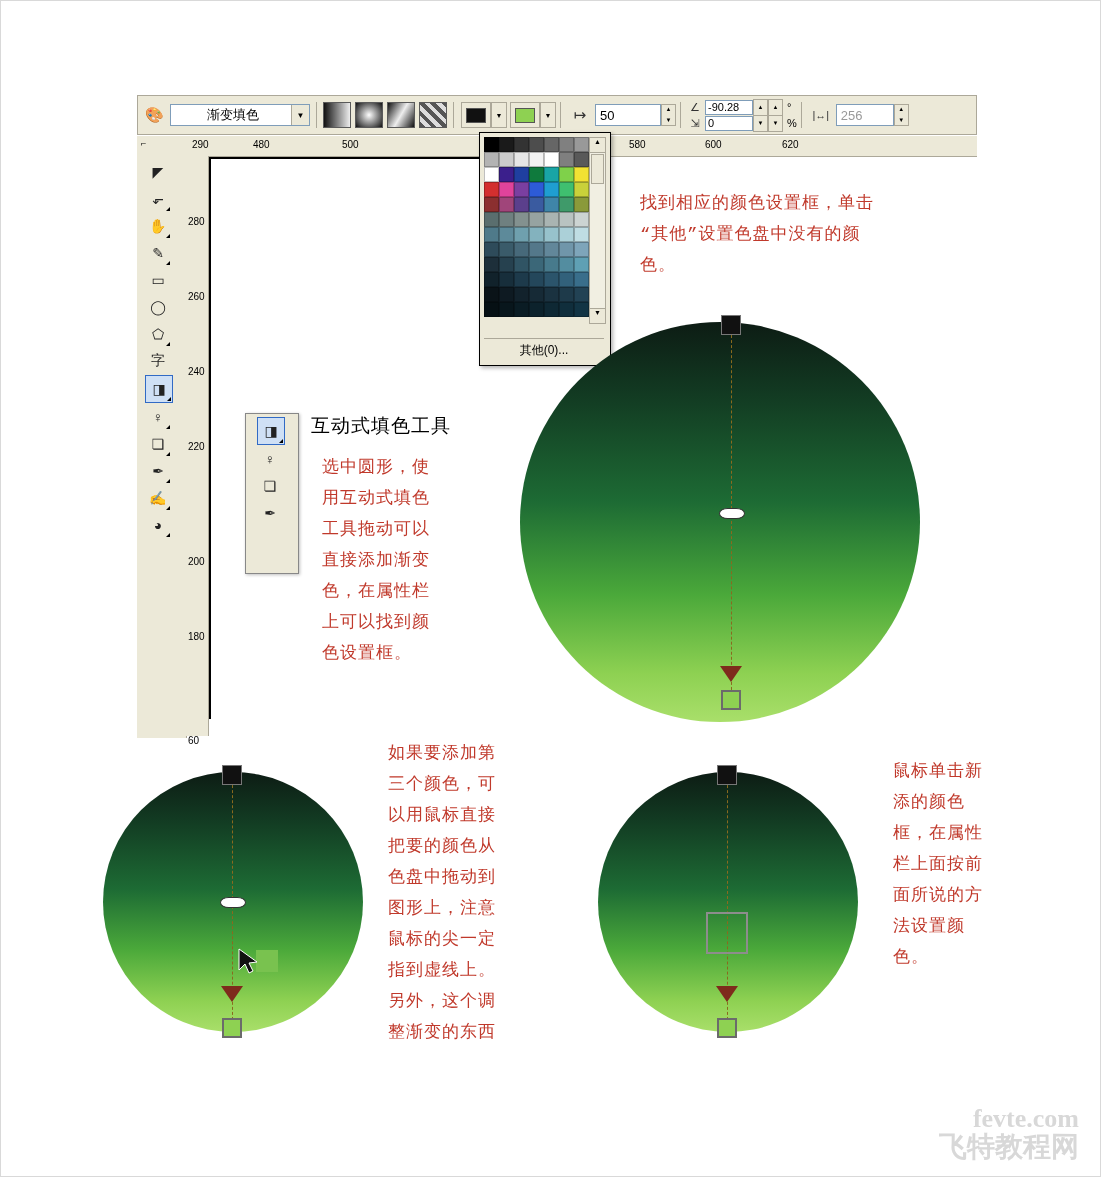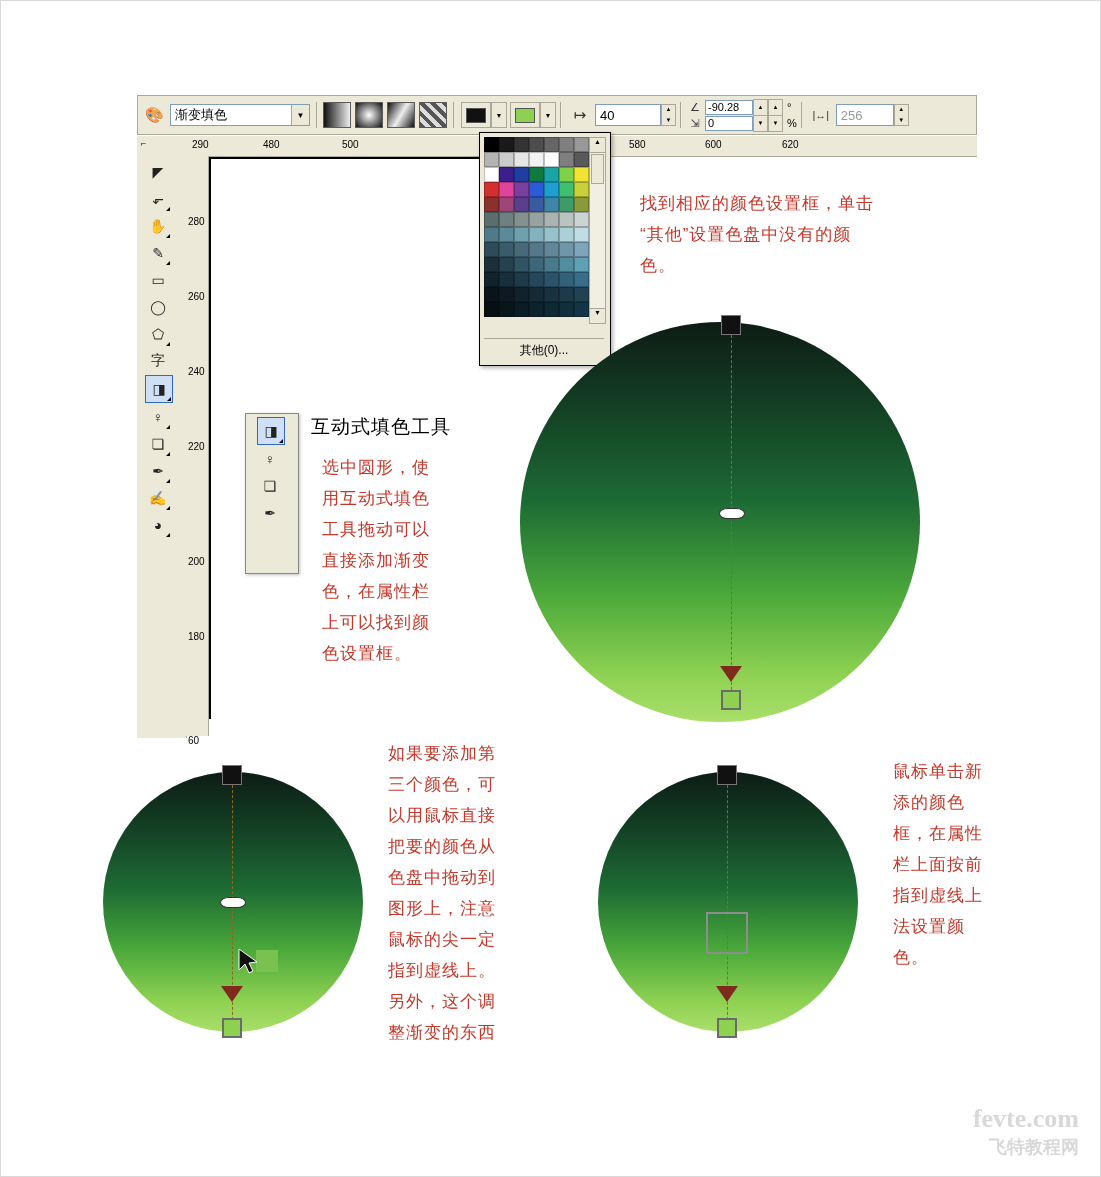--- a/index.html
+++ b/index.html
@@ -26,21 +26,21 @@
   .pb-icon {
     width:26px; height:26px; margin:0 2px;
     display:flex; align-items:center; justify-content:center;
     font-size:15px; color:#333;
   }
   .pb-combo {
     width:140px; height:22px; background:#fff; border:1px solid #7f9db9;
     display:flex; align-items:center; box-sizing:border-box;
     font-size:13px; color:#000; padding-left:4px; margin-right:2px;
   }
-  .pb-combo .txt { flex:1; }
+  .pb-combo .txt { flex:1;text-align:center; }
   .pb-combo .arrow {
     width:17px; height:20px; background:#ece9d8; border-left:1px solid #aca899;
     display:flex; align-items:center; justify-content:center; font-size:8px;
   }
   .pb-swatchbtn {
     width:28px; height:24px; border:1px solid #aca899; background:#ece9d8;
     display:flex; align-items:center; justify-content:center; margin-left:3px;
   }
   .pb-swatchbtn .sw { width:18px; height:13px; border:1px solid #555; }
   .pb-arrowbtn {
@@ -145,21 +145,21 @@
   }
   .flyout .tool { margin-left:11px; }
 
   
   .note {
     position:absolute;
     color:#c0392b;
     font-size:17px;
     line-height:31px;
     letter-spacing:1px;
-    font-family:Liberation Sans, sans-serif;
+    font-family:Liberation Mono, monospace;
   }
   .note.blk { color:#000; }
   
   .circle {
     position:absolute; border-radius:50%;
   }
   .grad-main {
     background:linear-gradient(to bottom, #0d1c14 0%, #123a22 18%, #1d6b34 45%, #4aa83a 68%, #8ed152 88%, #a9df6a 100%);
   }
   .dashline { position:absolute; border-left:1px dashed #8a6a1e; }
@@ -176,21 +176,21 @@
   .arrow-down {
     position:absolute; width:0; height:0;
     border-left:11px solid transparent; border-right:11px solid transparent;
     border-top:16px solid #7e2b1c;
   }
   .watermark {
     position:absolute; right:22px; bottom:16px;
     text-align:right; color:#d8d8d8; font-size:26px; font-weight:bold;
     font-family:"Liberation Serif", serif; line-height:28px;
   }
-  .watermark .cn { font-size:18px; font-family:"DejaVu Sans", sans-serif; }
+  .watermark .cn { font-size:28px; font-family:"DejaVu Sans", sans-serif; }
   .frame { position:absolute; left:0; top:0; right:0; bottom:0; border:1px solid #d9d9d9; box-sizing:border-box; }
 </style>
 </head>
 <body>
 
 <div class="page">
   <div class="frame"></div>
 
   <div class="propbar">
     <div class="pb-icon">🎨</div>
@@ -207,21 +207,21 @@
     <div class="pb-swatchbtn">
         <div class="sw" style="background:#111"></div>
       </div>
     <div class="pb-arrowbtn">▼</div>
     <div class="pb-swatchbtn">
         <div class="sw" style="background:#8ed152"></div>
       </div>
     <div class="pb-arrowbtn">▼</div>
     <div class="sep"></div>
     <div class="pb-icon">↦</div>
-    <div class="pb-num" style="width:66px;">40</div>
+    <div class="pb-num" style="width:66px;">50</div>
     <div class="spin">
         <span>▲</span>
         <span>▼</span>
       </div>
     <div class="sep"></div>
     <div class="angle-box">
       <div class="angle-row">
         <span class="pb-icon" style="width:16px;height:14px;font-size:11px;">∠</span>
         <span class="angle-val">-90.28</span>
         <span class="mini-spin">▲</span>
@@ -242,21 +242,21 @@
     <div class="spin">
         <span>▲</span>
         <span>▼</span>
       </div>
   </div>
 
   <div class="docarea"></div>
 
   <div class="hruler">
     <span class="tick" style="left:55px;">290</span>
-    <span class="tick" style="left:126px;">480</span>
+    <span class="tick" style="left:116px;">480</span>
     <span class="tick" style="left:205px;">500</span>
     <span class="tick" style="left:345px;">540</span>
     <span class="tick" style="left:418px;">560</span>
     <span class="tick" style="left:492px;">580</span>
     <span class="tick" style="left:568px;">600</span>
     <span class="tick" style="left:645px;">620</span>
     <span class="tick" style="left:4px;top:2px;font-size:9px;">⌐</span>
   </div>
 
   <div class="toolbox">
@@ -468,21 +468,21 @@
     <div>指到虚线上。</div>
     <div>另外，这个调</div>
     <div>整渐变的东西</div>
   </div>
 
   <div class="note" style="left:893px; top:756px; width:170px;">
     <div>鼠标单击新</div>
     <div>添的颜色</div>
     <div>框，在属性</div>
     <div>栏上面按前</div>
-    <div>指到虚线上</div>
+    <div>面所说的方</div>
     <div>法设置颜</div>
     <div>色。</div>
   </div>
 
   <div class="circle grad-main" style="left:520px; top:322px; width:400px; height:400px;"></div>
   <div class="dashline" style="left:731px; top:325px; height:375px;"></div>
   <div class="handle-sq handle-black" style="left:721px; top:315px;"></div>
   <div class="mid-marker" style="left:719px; top:508px;"></div>
   <div class="arrow-down" style="left:720px; top:666px;"></div>
   <div class="handle-sq handle-green" style="left:721px; top:690px; border:2px solid #6b6b6b;"></div>

